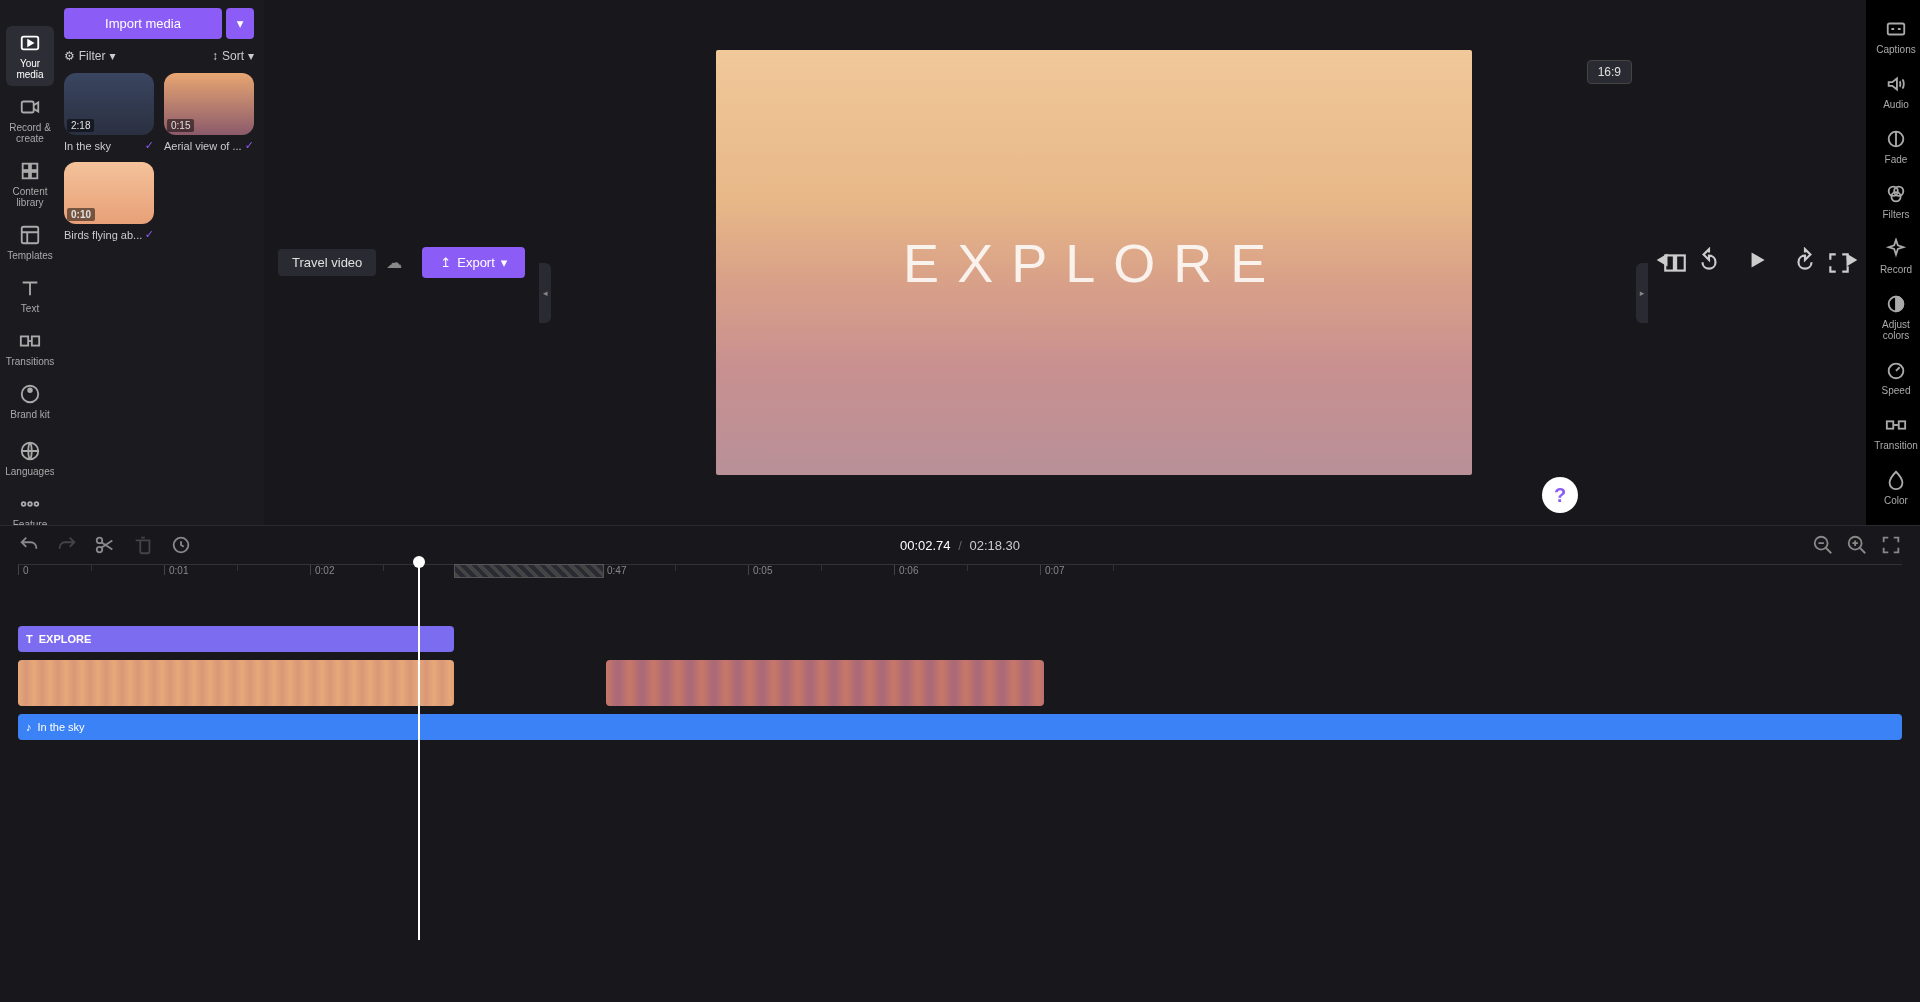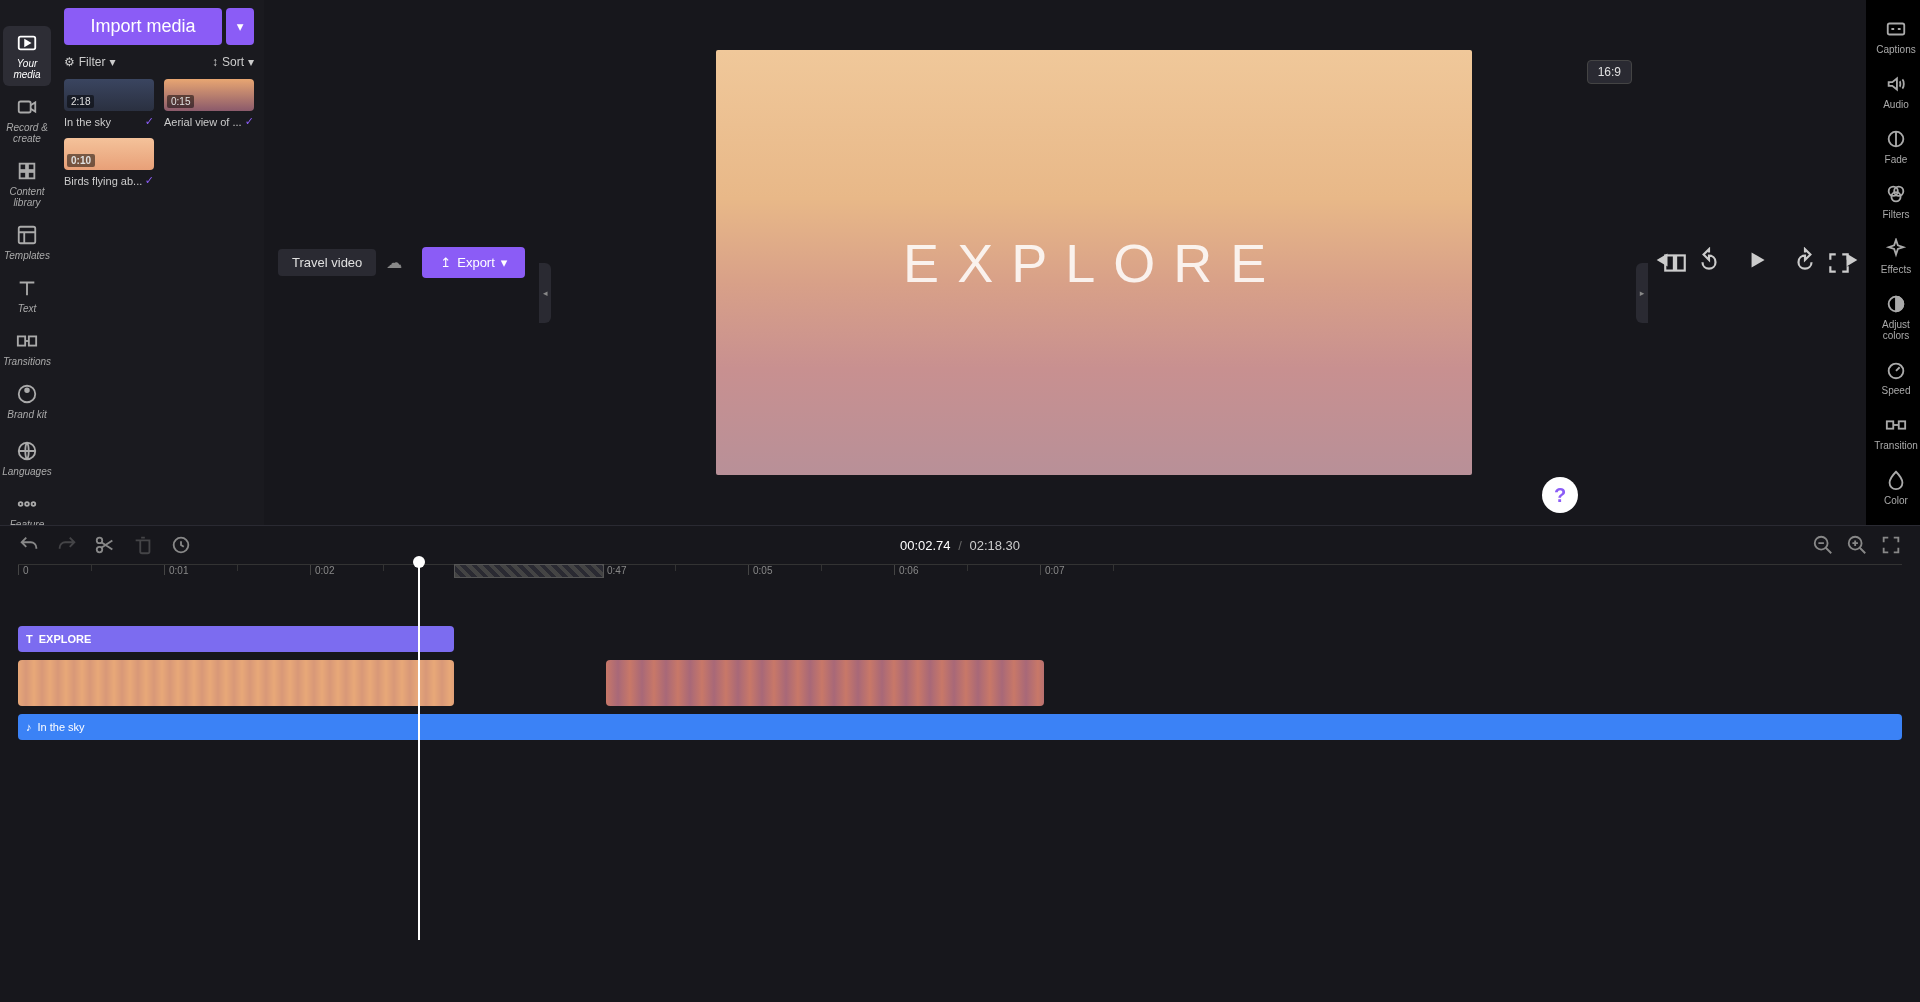--- a/index.html
+++ b/index.html
@@ -1,34 +1,34 @@
 <!DOCTYPE html>
 <html><head>
 <meta charset="utf-8">
 <style>
 *{margin:0;padding:0;box-sizing:border-box;font-family:"Segoe UI",Arial,sans-serif;}
 body{background:#1a1a1f;color:#e0e0e0;width:1920px;height:1002px;overflow:hidden;display:flex;flex-direction:column;}
 .top-row{display:flex;height:525px;}
-.left-rail{width:54px;background:#1a1a1f;display:flex;flex-direction:column;align-items:center;padding-top:8px;gap:4px;font-style:italic;}
+.left-rail{width:54px;background:#1a1a1f;display:flex;flex-direction:column;align-items:flex-end;padding-top:8px;gap:4px;}
 .logo{width:30px;height:30px;background:linear-gradient(135deg,#8b5cf6,#a78bfa);border-radius:4px;margin-bottom:14px;}
 .rail-item{width:48px;display:flex;flex-direction:column;align-items:center;padding:6px 0;cursor:pointer;border-radius:6px;font-size:10px;text-align:center;color:#aaa;gap:4px;}
 .rail-item.active{background:#2d2d35;color:#fff;}
 .rail-icon{width:22px;height:22px;display:flex;align-items:center;justify-content:center;}
 .rail-spacer{flex:1;}
 .rail-bottom{display:flex;flex-direction:column;align-items:center;gap:4px;padding-bottom:10px;}
 
 .media-panel{width:210px;background:#1a1a1f;padding:8px 10px;display:flex;flex-direction:column;}
 .import-row{display:flex;gap:4px;margin-bottom:10px;}
-.import-btn{flex:1;background:#8b5cf6;color:#fff;border:none;border-radius:4px;padding:8px;font-size:18px;cursor:pointer;}
+.import-btn{flex:1;background:#8b5cf6;color:#fff;border:none;border-radius:4px;padding:8px;font-size:13px;cursor:pointer;}
 .import-drop{width:28px;background:#8b5cf6;border:none;border-radius:4px;color:#fff;cursor:pointer;}
 .filter-row{display:flex;gap:16px;margin-bottom:10px;font-size:12px;color:#ccc;}
 .filter-btn,.sort-btn{display:flex;align-items:center;gap:4px;cursor:pointer;}
 .media-grid{display:grid;grid-template-columns:1fr 1fr;gap:10px;}
 .media-item{display:flex;flex-direction:column;gap:4px;position:relative;}
-.media-thumb{width:100%;height:32px;border-radius:4px;position:relative;overflow:hidden;}
+.media-thumb{width:100%;height:62px;border-radius:12px;position:relative;overflow:hidden;}
 .thumb1{background:linear-gradient(180deg,#3a4560,#2a3040);}
 .thumb2{background:linear-gradient(180deg,#e8a672,#8b5a6b);}
 .thumb3{background:linear-gradient(180deg,#f4c29a,#e8a078);font-weight:bold;}
 .dur{position:absolute;bottom:3px;left:3px;font-size:10px;background:rgba(0,0,0,.5);padding:1px 4px;border-radius:2px;}
 .media-title{font-size:11px;color:#ccc;display:flex;align-items:center;justify-content:space-between;}
 .check{color:#8b5cf6;font-size:11px;}
 
 .preview-area{flex:1;background:#17171c;display:flex;position:relative;}
 .preview-header{display:flex;align-items:center;padding:10px 14px;gap:10px;}
 .title-pill{background:#2a2a32;padding:6px 14px;border-radius:4px;font-size:13px;}
@@ -333,21 +333,21 @@
           </svg>
         </span>
         <span>Filters</span>
       </div>
     <div class="rr-item">
         <span class="rail-icon">
           <svg viewBox="0 0 24 24" fill="none" stroke="currentColor" stroke-width="2">
             <path d="M12 2l2 6 6 2-6 2-2 6-2-6-6-2 6-2z"></path>
           </svg>
         </span>
-        <span>Effects</span>
+        <span>Record</span>
       </div>
     <div class="rr-item">
         <span class="rail-icon">
           <svg viewBox="0 0 24 24" fill="none" stroke="currentColor" stroke-width="2">
             <circle cx="12" cy="12" r="8"></circle>
             <path d="M12 4a8 8 0 010 16z" fill="currentColor"></path>
           </svg>
         </span>
         <span>Adjust colors</span>
       </div>

